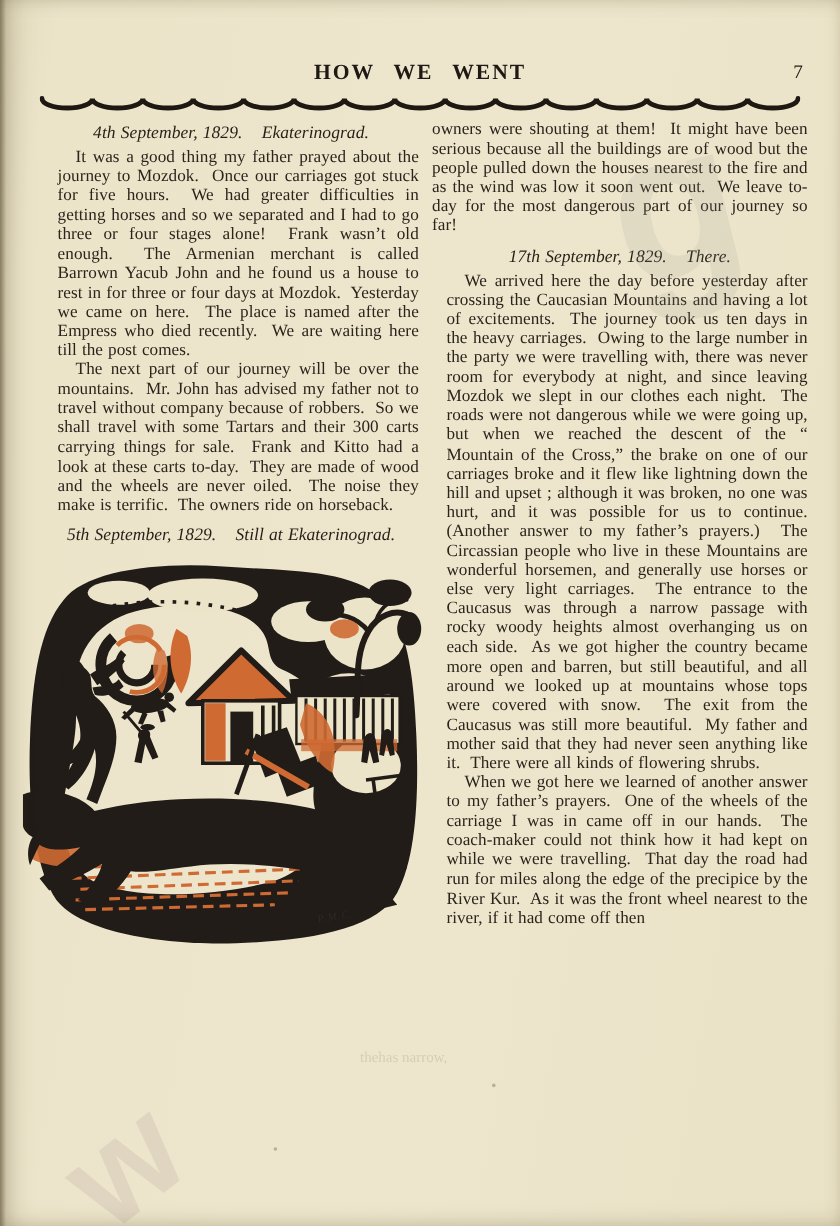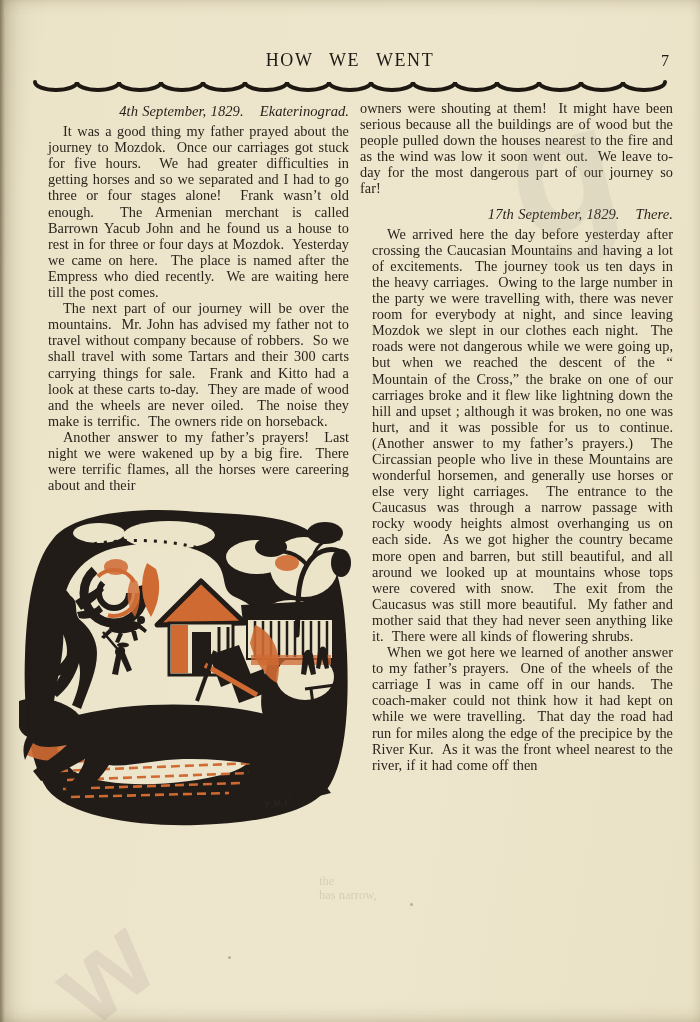--- a/index.html
+++ b/index.html
@@ -17,36 +17,36 @@
                inset 0 -10px 20px -12px rgba(120,105,70,.3),
                inset 0 8px 18px -12px rgba(120,105,70,.22);
   }
   .edge-strip{position:absolute;left:0;top:0;bottom:0;width:5px;
     background:linear-gradient(90deg,rgba(70,58,34,.45),rgba(70,58,34,0));}
   
   .watermark{position:absolute;font-weight:bold;pointer-events:none;z-index:8;
     font-family:"Liberation Sans",sans-serif;}
   .wm1{left:58px;top:905px;font-size:115px;color:rgba(176,150,148,.20);transform:rotate(-38deg);}
   .wm2{left:508px;top:70px;font-size:175px;color:rgba(158,158,146,.14);transform:rotate(-14deg);}
-  .ghost{position:absolute;left:319px;top:874px;z-index:1;opacity:.30;color:#a39874;
-    font-size:12.5px;line-height:14px;display:flex;flex-direction:column;align-items:flex-start;}
+  .ghost{position:absolute;left:300px;top:874px;z-index:1;opacity:.30;color:#a39874;
+    font-size:12.5px;line-height:14px;display:flex;flex-direction:row;align-items:flex-start;}
   .speck{position:absolute;width:3px;height:3px;border-radius:50%;background:rgba(115,95,55,.4);}
   
   .running-title{position:absolute;top:50px;left:0;right:0;text-align:center;
-    font-weight:normal;font-size:18px;letter-spacing:1.6px;word-spacing:10px;color:#1e1914;}
+    font-weight:bold;font-size:18px;letter-spacing:1.6px;word-spacing:10px;color:#1e1914;}
   .page-number{position:absolute;top:52px;right:31px;font-size:16px;color:#1e1914;}
   .wave-rule{position:absolute;top:76px;left:33px;}
   
   .columns{position:absolute;top:100px;left:36px;right:27px;display:flex;gap:11px;
     font-size:14.3px;line-height:16.1px;text-align:justify;letter-spacing:.04px;word-spacing:.6px;}
   .col{width:313px;flex:0 0 auto;}
   .col p{margin:0;white-space:pre-wrap;}
   .col p.indent{text-indent:15px;margin-left:12px;}
   .entry-head{margin:9px 0 4px;font-weight:normal;font-style:italic;font-size:14.6px;
-    text-align:right;white-space:nowrap;color:#261f18;}
+    text-align:center;white-space:nowrap;color:#261f18;}
   .entry-head .place{margin-left:1.1em;}
   .col .entry-head:first-child{margin-top:3px;}
   figure.illustration{margin:12px 0 0 -17px;padding:0;width:334px;height:327px;}
 </style>
 </head>
 <body>
 
 <div class="page">
   <div class="edge-strip"></div>
 
@@ -62,21 +62,23 @@
 
   <main class="columns">
 
     <div class="col">
       <h3 class="entry-head">
         <span class="date">4th September, 1829.</span><span class="place">Ekaterinograd.</span>
       </h3>
       <p class="indent">It was a good thing my father prayed about the journey to Mozdok.  Once our carriages got stuck for five hours.  We had greater difficulties in getting horses and so we separated and I had to go three or four stages alone!  Frank wasn’t old enough.  The Armenian merchant is called Barrown Yacub John and he found us a house to rest in for three or four days at Mozdok.  Yesterday we came on here.  The place is named after the Empress who died recently.  We are waiting here till the post comes.</p>
       <p class="indent">The next part of our journey will be over the mountains.  Mr. John has advised my father not to travel without company because of robbers.  So we shall travel with some Tartars and their 300 carts carrying things for sale.  Frank and Kitto had a look at these carts to-day.  They are made of wood and the wheels are never oiled.  The noise they make is terrific.  The owners ride on horseback.</p>
 
-      <p class="indent">Another answer to my father’s prayers!  Last night we were wakened up by a big fire.  There were terrific flames, all the horses were careering about and their</p>
+      <h3 class="entry-head">
+        <span class="date">5th September, 1829.</span><span class="place">Still at Ekaterinograd.</span>
+      </h3>
 
       <figure class="illustration">
         <svg width="334" height="327" viewBox="0 0 334 327">
 
           <path fill-rule="evenodd" fill="#211c17" d="
             M167,6 C110,2 52,10 34,34 C14,58 8,100 6,150 C4,205 10,258 28,284
             C50,312 120,322 178,320 C240,318 296,308 312,278 C328,248 330,196 328,148
             C326,96 320,52 298,32 C272,8 220,10 167,6 Z
             M44,120 C40,80 60,50 100,42 C140,34 180,40 196,56 C210,70 200,84 216,92
             C240,102 256,122 250,146 C248,170 238,190 244,210 C250,235 240,258 210,268

